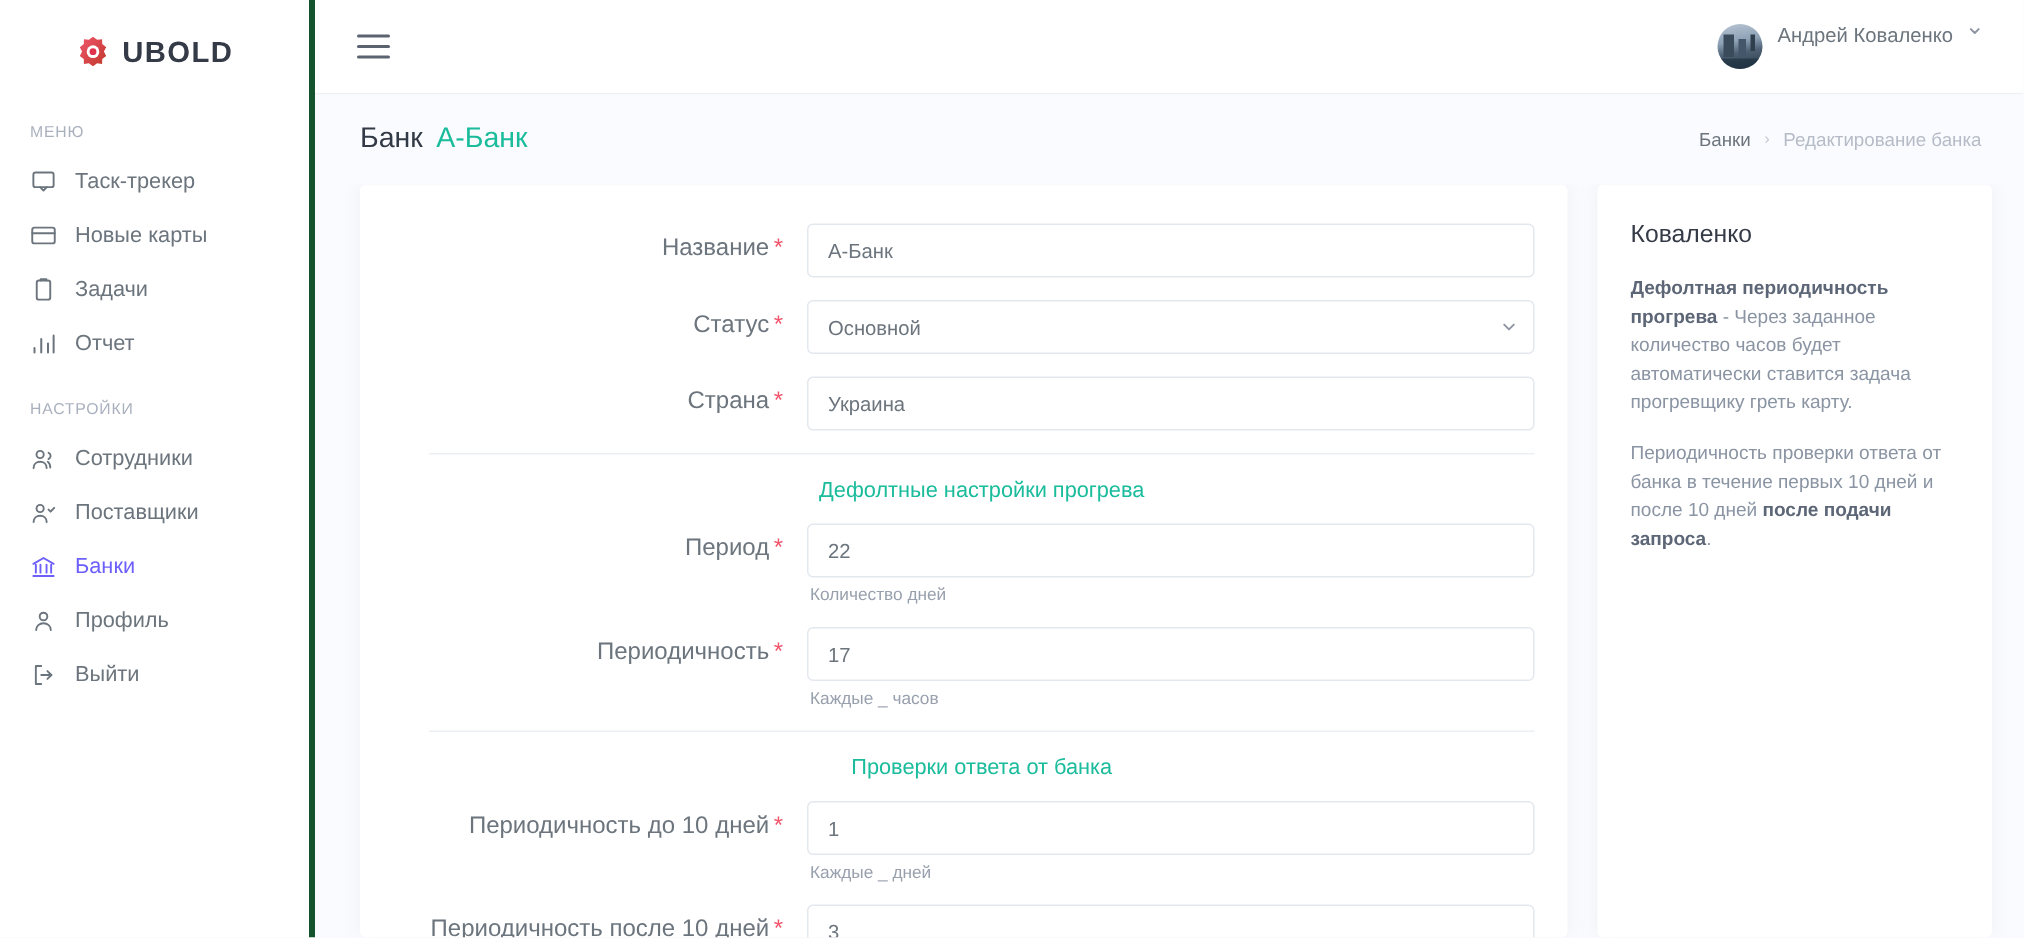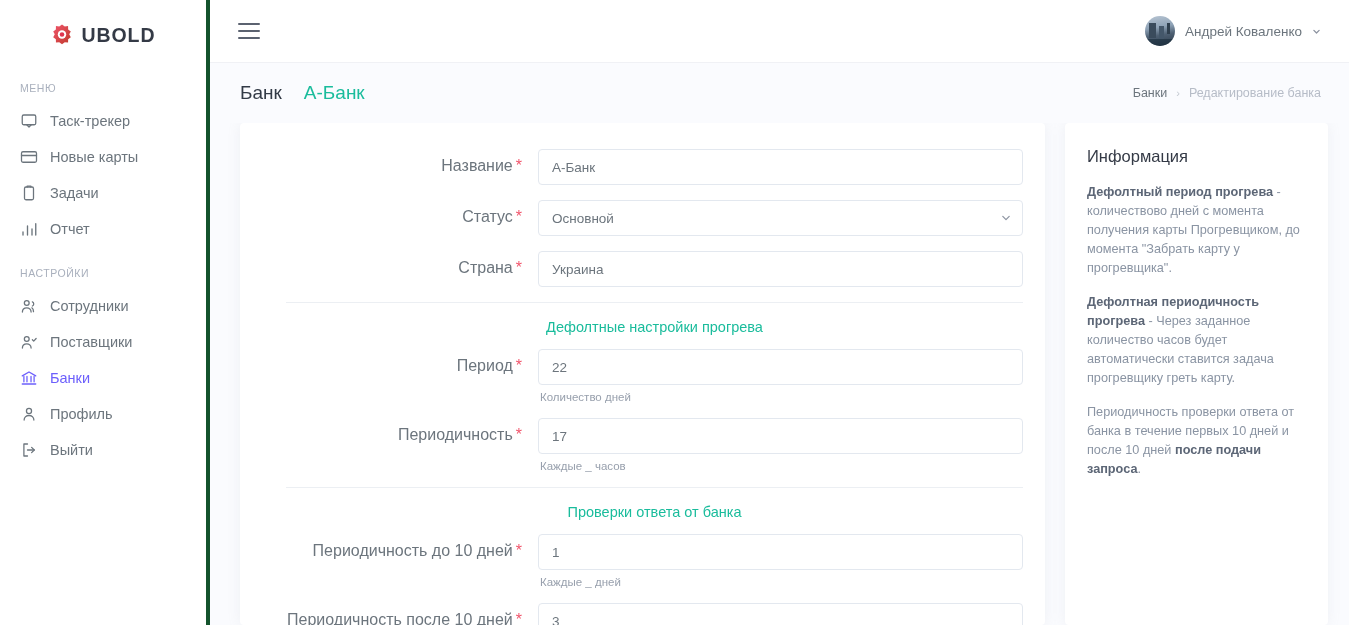--- a/index.html
+++ b/index.html
@@ -49,42 +49,42 @@
   .main { flex: 1; height: 625px; display: flex; flex-direction: column; min-width: 0; }
 
   .topbar {
     height: 63px; background: #fff; display: flex; align-items: center;
     justify-content: space-between; padding: 0 22px 0 28px;
     border-bottom: 1px solid #f0f1f5;
   }
   .hamburger { width: 22px; height: 16px; display: flex; flex-direction: column;
     justify-content: space-between; cursor: pointer; }
   .hamburger i { display: block; height: 2px; background: #5b6270; border-radius: 1px; }
-  .user-box { display: flex; align-items: center; gap: 10px; cursor: pointer; padding: 4px 6px; }
+  .user-box { display: flex; align-items: flex-start; gap: 10px; cursor: pointer; padding: 4px 6px; }
   .avatar {
     width: 30px; height: 30px; border-radius: 50%; overflow: hidden;
     background: linear-gradient(170deg,#b9c6d4 0%,#8ea2b6 38%,#4d5f72 62%,#2b3a49 100%);
     position: relative; flex: 0 0 30px;
   }
   .avatar::before {
     content:""; position:absolute; left:4px; top:7px; width:7px; height:15px;
     background:#3a4b5c; box-shadow: 9px 2px 0 -1px #44576a, 16px -2px 0 -2px #2f3f4e;
   }
   .avatar::after {
     content:""; position:absolute; left:0; bottom:0; width:100%; height:7px;
     background: rgba(20,40,55,.55);
   }
   .user-name { font-size: 13.5px; color: #6c757d; }
   .caret { width: 9px; height: 9px; color: #8c93a0; display:block; }
 
   .page-head {
     height: 60px; display: flex; align-items: center; justify-content: space-between;
     padding: 0 28px 0 30px; background: #fafbfe;
   }
-  .page-title { font-size: 19px; color: #323a46; font-weight: 400; display:flex; gap:22px; align-items:baseline;}
+  .page-title { font-size: 19px; color: #323a46; font-weight: 400; display:flex; gap:9px; align-items:baseline;}
   .page-title .accent { color: #1abc9c; }
   .crumbs { display: flex; align-items: center; gap: 9px; font-size: 12.5px; }
   .crumbs a { color: #6c757d; text-decoration: none; cursor: pointer; }
   .crumbs .sep { color: #c3c8d1; font-size: 11px; }
   .crumbs .cur { color: #b6bcc7; }
 
   .content {
     flex: 1; display: flex; gap: 20px; padding: 0 21px 0 30px;
     min-height: 0; overflow: hidden;
   }
@@ -320,25 +320,22 @@
           <div class="f-field">
             <input class="f-input" value="3" style="">
             
           </div>
         </div>
 
       </section>
 
       <aside class="card info-card">
         <div class="inner">
-          <div class="info-title">Информация</div>
-
-          <p class="info-p">
-            <b>Дефолтный период прогрева</b><span> - количествово дней с момента получения карты Прогревщиком, до момента "Забрать карту у прогревщика".</span>
-          </p>
+          <div class="info-title">Коваленко</div>
+
 
           <p class="info-p">
             <b>Дефолтная периодичность прогрева</b><span> - Через заданное количество часов будет автоматически ставится задача прогревщику греть карту.</span>
           </p>
 
           <p class="info-p">
             <span>Периодичность проверки ответа от банка в течение первых 10 дней и после 10 дней </span><b>после подачи запроса</b><span>.</span>
           </p>
 
 

